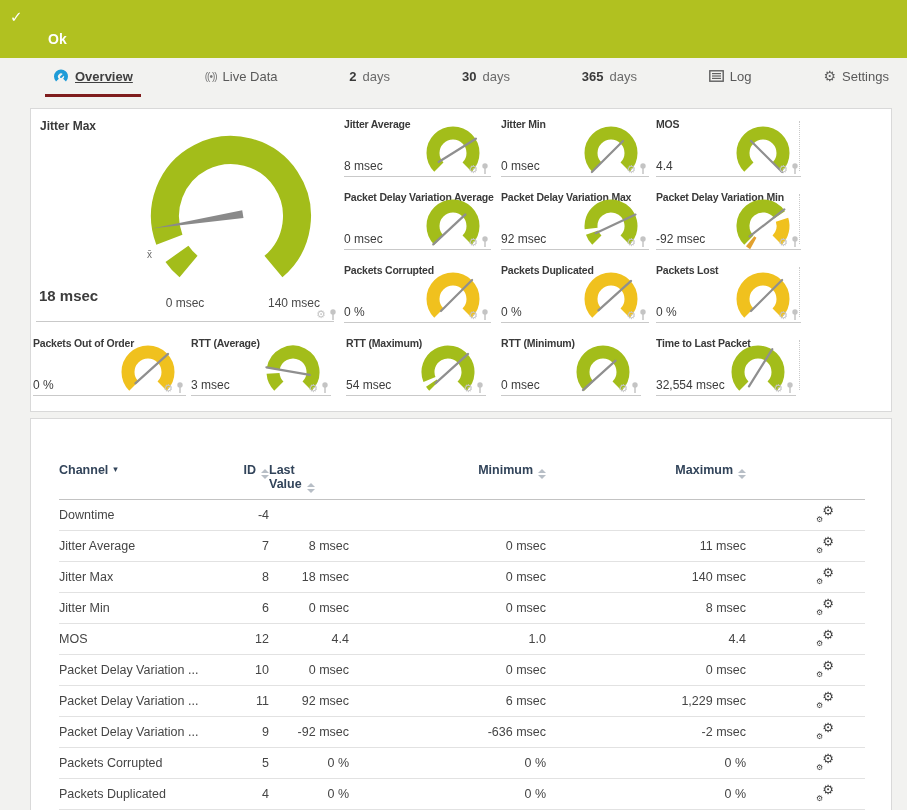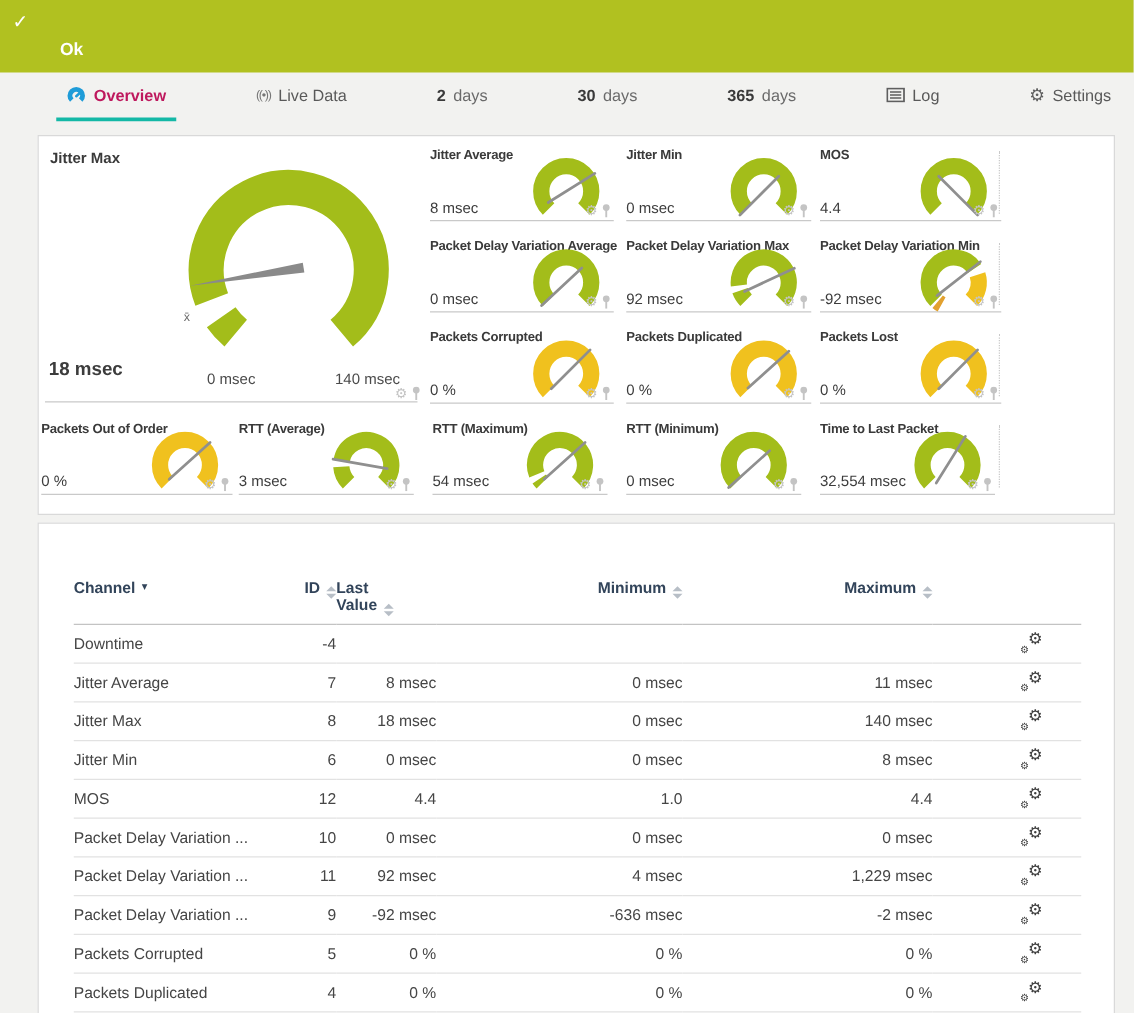--- a/index.html
+++ b/index.html
@@ -16,21 +16,21 @@
   .header .sensor-type{font-style:italic;font-size:17px;margin-right:7px;}
   .header .title{font-size:17px;font-weight:bold;}
   .header .flag{font-size:11px;vertical-align:7px;margin-left:3px;}
   .header .stars{margin-left:18px;font-size:14px;letter-spacing:1px;vertical-align:1px;}
   .header .status{position:absolute;left:48px;top:31px;font-size:14px;font-weight:bold;}
   
   .tabbar{height:39px;display:flex;justify-content:space-between;align-items:stretch;
           padding:0 10px 0 45px;background:#f2f2f0;}
   .tab{display:flex;align-items:center;gap:6px;font-size:13px;color:#595959;cursor:pointer;
        padding:0 8px;border-bottom:3px solid transparent;}
-  .tab.active{color:#be185d;font-weight:bold;border-bottom:3px solid #14b8a6;}
+  .tab.active{color:#404040;font-weight:bold;border-bottom:3px solid #7f1d1d;text-decoration:underline;}
   .tab .num{font-weight:bold;color:#3a3a3a;}
   .tab .days{color:#6a6a6a;}
   .tab .ticon{display:inline-flex;align-items:center;color:#666;}
   .tab .broadcast{font-size:10px;letter-spacing:-1px;color:#777;}
   .tab .gearchar{font-size:14px;color:#5f5f5f;}
   
   .panel{position:absolute;left:30px;width:860px;background:#fff;border:1px solid #d9d9d9;}
   .gauge-panel{top:108px;height:302px;}
   .table-panel{top:418px;height:420px;}
   
@@ -445,21 +445,21 @@
           <td class="">10</td>
           <td class="">0 msec</td>
           <td class="">0 msec</td>
           <td class="">0 msec</td>
           <td class="act"><span class="gear2"><span class="small">⚙</span><span class="big">⚙</span></span></td>
         </tr>
         <tr>
           <td class="ch">Packet Delay Variation ...</td>
           <td class="">11</td>
           <td class="">92 msec</td>
-          <td class="">4 msec</td>
+          <td class="">6 msec</td>
           <td class="">1,229 msec</td>
           <td class="act"><span class="gear2"><span class="small">⚙</span><span class="big">⚙</span></span></td>
         </tr>
         <tr>
           <td class="ch">Packet Delay Variation ...</td>
           <td class="">9</td>
           <td class="">-92 msec</td>
           <td class="">-636 msec</td>
           <td class="">-2 msec</td>
           <td class="act"><span class="gear2"><span class="small">⚙</span><span class="big">⚙</span></span></td>

